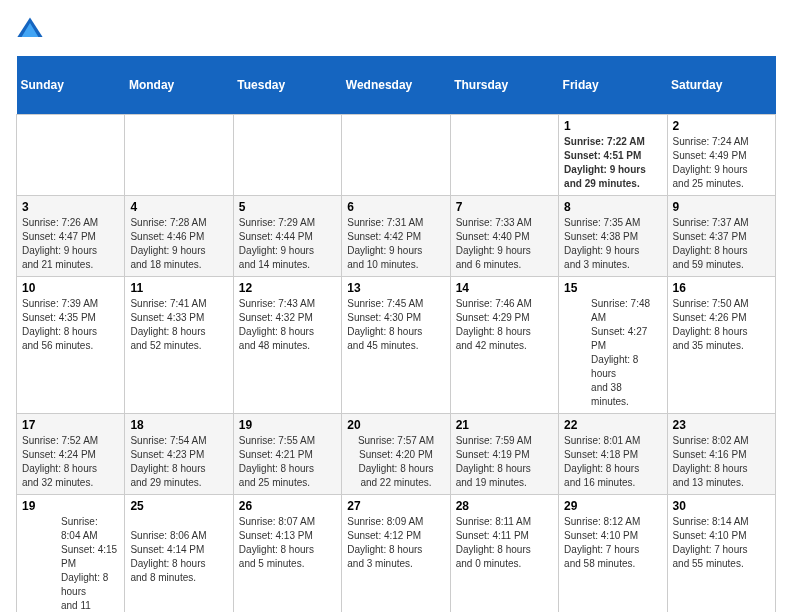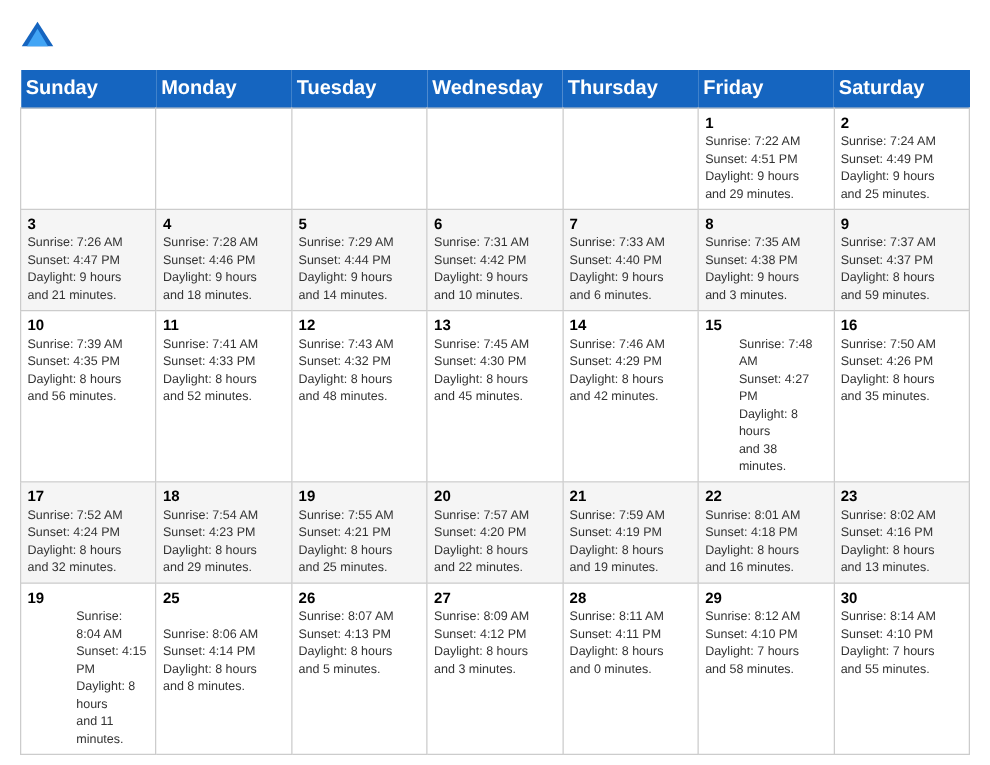--- a/index.html
+++ b/index.html
@@ -36,23 +36,23 @@
     .title-block h1 { font-size: 32px; font-weight: bold; color: #333; }
     .title-block h2 { font-size: 16px; color: #555; font-weight: normal; }
     table {
       width: 100%;
       border-collapse: collapse;
       font-size: 11px;
     }
     thead th {
       background-color: #1565c0;
       color: #fff;
-      padding: 6px 4px;
+      padding: 22px 4px;
       text-align: left;
-      font-size: 16px;
+      font-size: 12px;
       font-weight: bold;
     }
     tbody td {
       border: 1px solid #ccc;
       vertical-align: top;
       padding: 4px 5px;
       width: 14.28%;
       height: 80px;
       background: #fff;
     }
@@ -108,21 +108,21 @@
   </thead>
   <tbody id="calendar-body">
   <tr>
         <td class="empty-cell"></td>
         <td class="empty-cell"></td>
         <td class="empty-cell"></td>
         <td class="empty-cell"></td>
         <td class="empty-cell"></td>
         <td>
           <span class="day-number">1</span>
-          <div class="day-info" style="white-space: pre-line;">Sunrise: 7:22 AM
+          <div class="day-info" style="white-space: pre-line; font-weight: bold;">Sunrise: 7:22 AM
 Sunset: 4:51 PM
 Daylight: 9 hours
 and 29 minutes.</div>
         </td>
         <td>
           <span class="day-number">2</span>
           <div class="day-info" style="white-space: pre-line;">Sunrise: 7:24 AM
 Sunset: 4:49 PM
 Daylight: 9 hours
 and 25 minutes.</div>
@@ -247,21 +247,21 @@
         </td>
         <td>
           <span class="day-number">19</span>
           <div class="day-info" style="white-space: pre-line;">Sunrise: 7:55 AM
 Sunset: 4:21 PM
 Daylight: 8 hours
 and 25 minutes.</div>
         </td>
         <td>
           <span class="day-number">20</span>
-          <div class="day-info" style="white-space: pre-line;">Sunrise: 7:57 AM
+          <div class="day-info" style="white-space: pre-line; text-align: center;">Sunrise: 7:57 AM
 Sunset: 4:20 PM
 Daylight: 8 hours
 and 22 minutes.</div>
         </td>
         <td>
           <span class="day-number">21</span>
           <div class="day-info" style="white-space: pre-line;">Sunrise: 7:59 AM
 Sunset: 4:19 PM
 Daylight: 8 hours
 and 19 minutes.</div>

